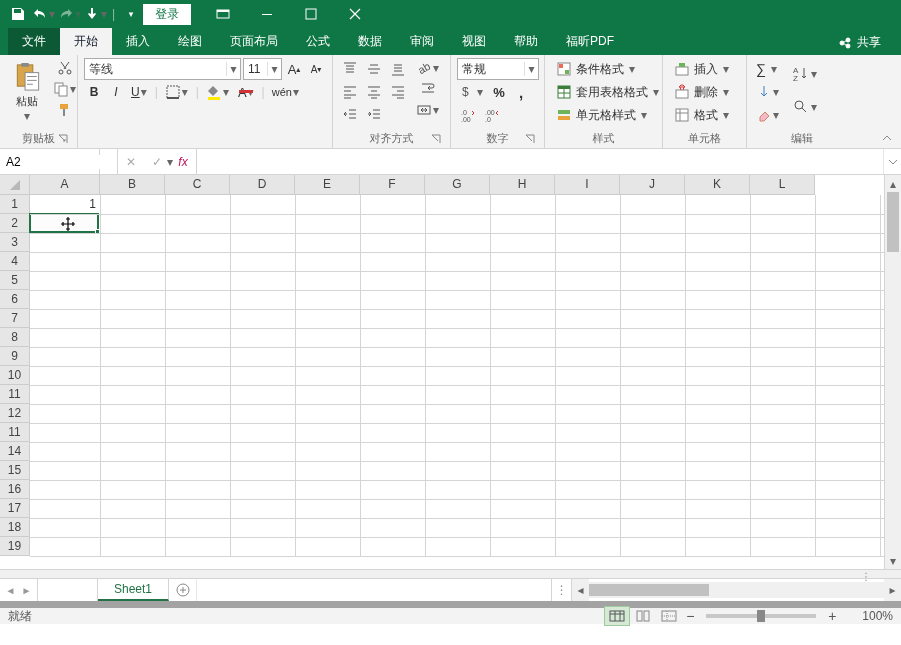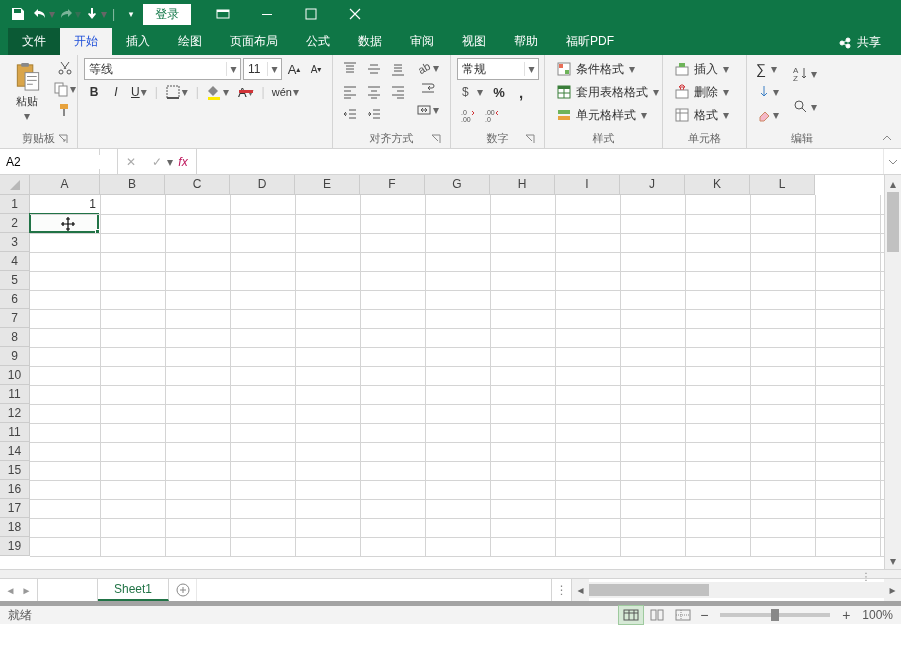--- a/index.html
+++ b/index.html
@@ -12,21 +12,21 @@
 .qat-sep { color:rgba(255,255,255,.5); margin:0 2px; }
 .title-center { flex:1; text-align:center; font-size:12px; }
 .title-right { display:flex; align-items:center; }
 .login-btn { background:#fff; color:#0f7646; padding:2px 12px; font-size:12px; margin-right:10px; cursor:pointer; }
 .win-btn { width:44px; height:28px; display:flex; align-items:center; justify-content:center; cursor:pointer; }
 
 
 .ribbon-tabs { height:27px; background:#0f7646; display:flex; align-items:flex-end; padding-left:8px; color:#fff; }
 .tab { padding:5px 14px; font-size:12px; cursor:pointer; height:27px; display:flex; align-items:center; }
 .tab.file { background:#0b5a35; }
-.tab.active { background:#f3f3f3; color:#1d4ed8; }
+.tab.active { background:#f3f3f3; color:#0f172a; }
 .tabs-right { margin-left:auto; display:flex; align-items:center; padding-right:10px; gap:4px; }
 .tell-me { display:flex; align-items:center; gap:4px; color:rgba(255,255,255,.85); padding:4px 8px; cursor:text; }
 .share-btn { color:#fff; padding:4px 10px; cursor:pointer; display:flex; align-items:center; gap:4px; }
 
 
 .ribbon { height:94px; background:#f3f3f3; border-bottom:1px solid #d4d4d4; display:flex; position:relative; }
 .group { border-right:1px solid #d4d4d4; padding:3px 6px 2px; display:flex; flex-direction:column; height:93px; }
 .group-body { flex:1; display:flex; align-items:flex-start; }
 .group-label { font-size:11px; color:#666; text-align:center; padding-top:1px; position:relative; }
 .dlg-launcher { position:absolute; right:2px; bottom:1px; width:12px; height:12px; cursor:pointer; }
@@ -91,21 +91,21 @@
 .sheet-tab { padding:0 16px; border-right:1px solid #d4d4d4; border-bottom:2px solid #217346; background:#fff; display:flex; align-items:center; font-size:12px; color:#217346; cursor:pointer;}
 .sheet-add { width:28px; display:flex; align-items:center; justify-content:center; cursor:pointer; color:#666; border-right:1px solid #e8e8e8;}
 .sheet-spacer { flex:1; }
 .sheet-dots { width:20px; display:flex; align-items:center; justify-content:center; color:#888; border-left:1px solid #d4d4d4; cursor:pointer;}
 .hscroll { flex:0 0 330px; display:flex; align-items:center; border-left:1px solid #d4d4d4; }
 .hscroll .harrow { width:17px; height:22px; display:flex; align-items:center; justify-content:center; cursor:pointer; color:#666; background:#f0f0f0;}
 .hscroll .htrack { flex:1; height:16px; background:#f0f0f0; position:relative;}
 .hscroll .hthumb { position:absolute; top:2px; bottom:2px; left:0; width:120px; background:#c1c1c1; cursor:pointer;}
 
 
-.status { height:23px; background:#f3f3f3; border-top:5px solid #a3a3a3; display:flex; align-items:center; font-size:12px; color:#555; padding:0 8px;}
+.status { height:23px; background:#f3f3f3; border-top:7px solid #a3a3a3; display:flex; align-items:center; font-size:12px; color:#555; padding:0 8px;}
 .status .spacer { flex:1; }
 .view-btn { width:26px; height:20px; display:flex; align-items:center; justify-content:center; cursor:pointer; border:1px solid transparent;}
 .view-btn.active { background:#d6e9d6; border-color:#9eca9e;}
 .zoom-slider { width:110px; height:4px; background:#c8c8c8; position:relative; margin:0 8px; cursor:pointer;}
 .zoom-slider .tick { position:absolute; left:50%; top:-3px; width:1px; height:10px; background:#888;}
 .zoom-slider .knob { position:absolute; left:50%; top:-4px; width:8px; height:12px; background:#888; transform:translateX(-50%); cursor:pointer;}
 .zbtn { width:16px; text-align:center; cursor:pointer; color:#555; font-size:14px;}
 
 svg { display:block; }
 .ico16 { width:16px; height:16px; }
@@ -712,14 +712,14 @@
         <rect x="1" y="1" width="14" height="10" fill="none" stroke="#888"></rect>
         <path d="M6 1v10M1 6h14" stroke="#888" stroke-dasharray="1 1"></path>
       </svg>
     </div>
   <div class="zbtn">−</div>
   <div class="zoom-slider">
       <div class="tick"></div>
       <div class="knob"></div>
     </div>
   <div class="zbtn">+</div>
-  <span style="margin-left:8px">100%</span>
+  <span style="margin-left:22px">100%</span>
 </div>
 
 </body></html>

